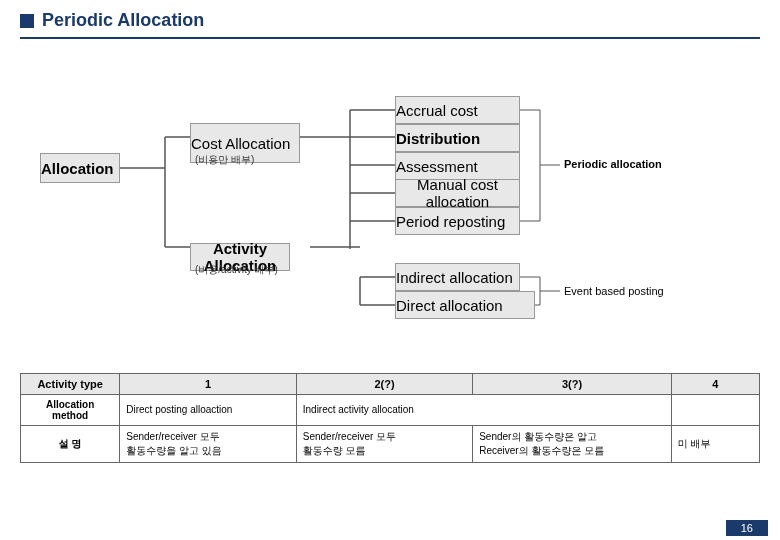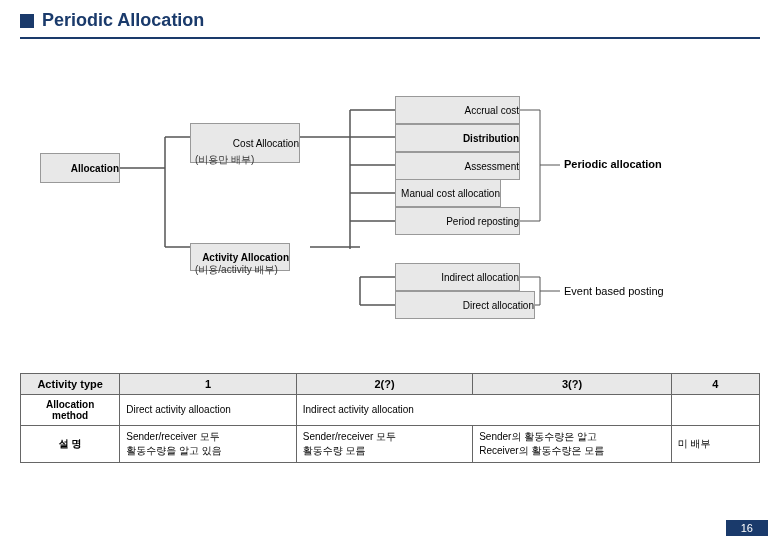--- a/index.html
+++ b/index.html
@@ -47,22 +47,22 @@
     }
 
     
     .box {
       position: absolute;
       background: #e8e8e8;
       border: 1px solid #999;
       text-align: center;
       display: flex;
       align-items: center;
-      justify-content: flex-end;
-      font-size: 10px;
+      justify-content: flex-start;
+      font-size: 15px;
       font-weight: normal;
     }
 
     
     .connectors {
       position: absolute;
       top: 0; left: 0;
       width: 100%;
       height: 100%;
       pointer-events: none;
@@ -177,21 +177,21 @@
     </div>
 
     <div class="box" style="left:375px; top:71px; width:125px; height:28px;font-weight:bold;">
       <span>Distribution</span>
     </div>
 
     <div class="box" style="left:375px; top:99px; width:125px; height:28px;">
       <span>Assessment</span>
     </div>
 
-    <div class="box" style="left:375px; top:126px; width:106px; height:28px;">
+    <div class="box" style="left:375px; top:126px; width:125px; height:28px;">
       <span>Manual cost allocation</span>
     </div>
 
     <div class="box" style="left:375px; top:210px; width:125px; height:28px;">
       <span>Indirect allocation</span>
     </div>
 
     <div class="box" style="left:375px; top:154px; width:125px; height:28px;">
       <span>Period reposting</span>
     </div>
@@ -217,21 +217,21 @@
         <th style="width:160px;">1</th>
         <th style="width:160px;">2(?)</th>
         <th style="width:180px;">3(?)</th>
         <th style="width:80px;">4</th>
       </tr>
     </thead>
     <tbody>
 
       <tr>
         <td style="font-size:10px; font-weight:bold;">Allocation method</td>
-        <td class="td-left">Direct activity alloaction</td>
+        <td class="td-left">Direct posting alloaction</td>
         <td colspan="2" class="td-left">Indirect activity allocation</td>
         <td></td>
       </tr>
 
       <tr>
         <td style="font-size:10px; font-weight:bold;">설  명</td>
         <td class="td-left">Sender/receiver 모두<br>활동수량을 알고 있음</td>
         <td class="td-left">Sender/receiver 모두<br>활동수량 모름</td>
         <td class="td-left">Sender의 활동수량은 알고<br>Receiver의 활동수량은 모름</td>
         <td class="td-left">미 배부</td>

